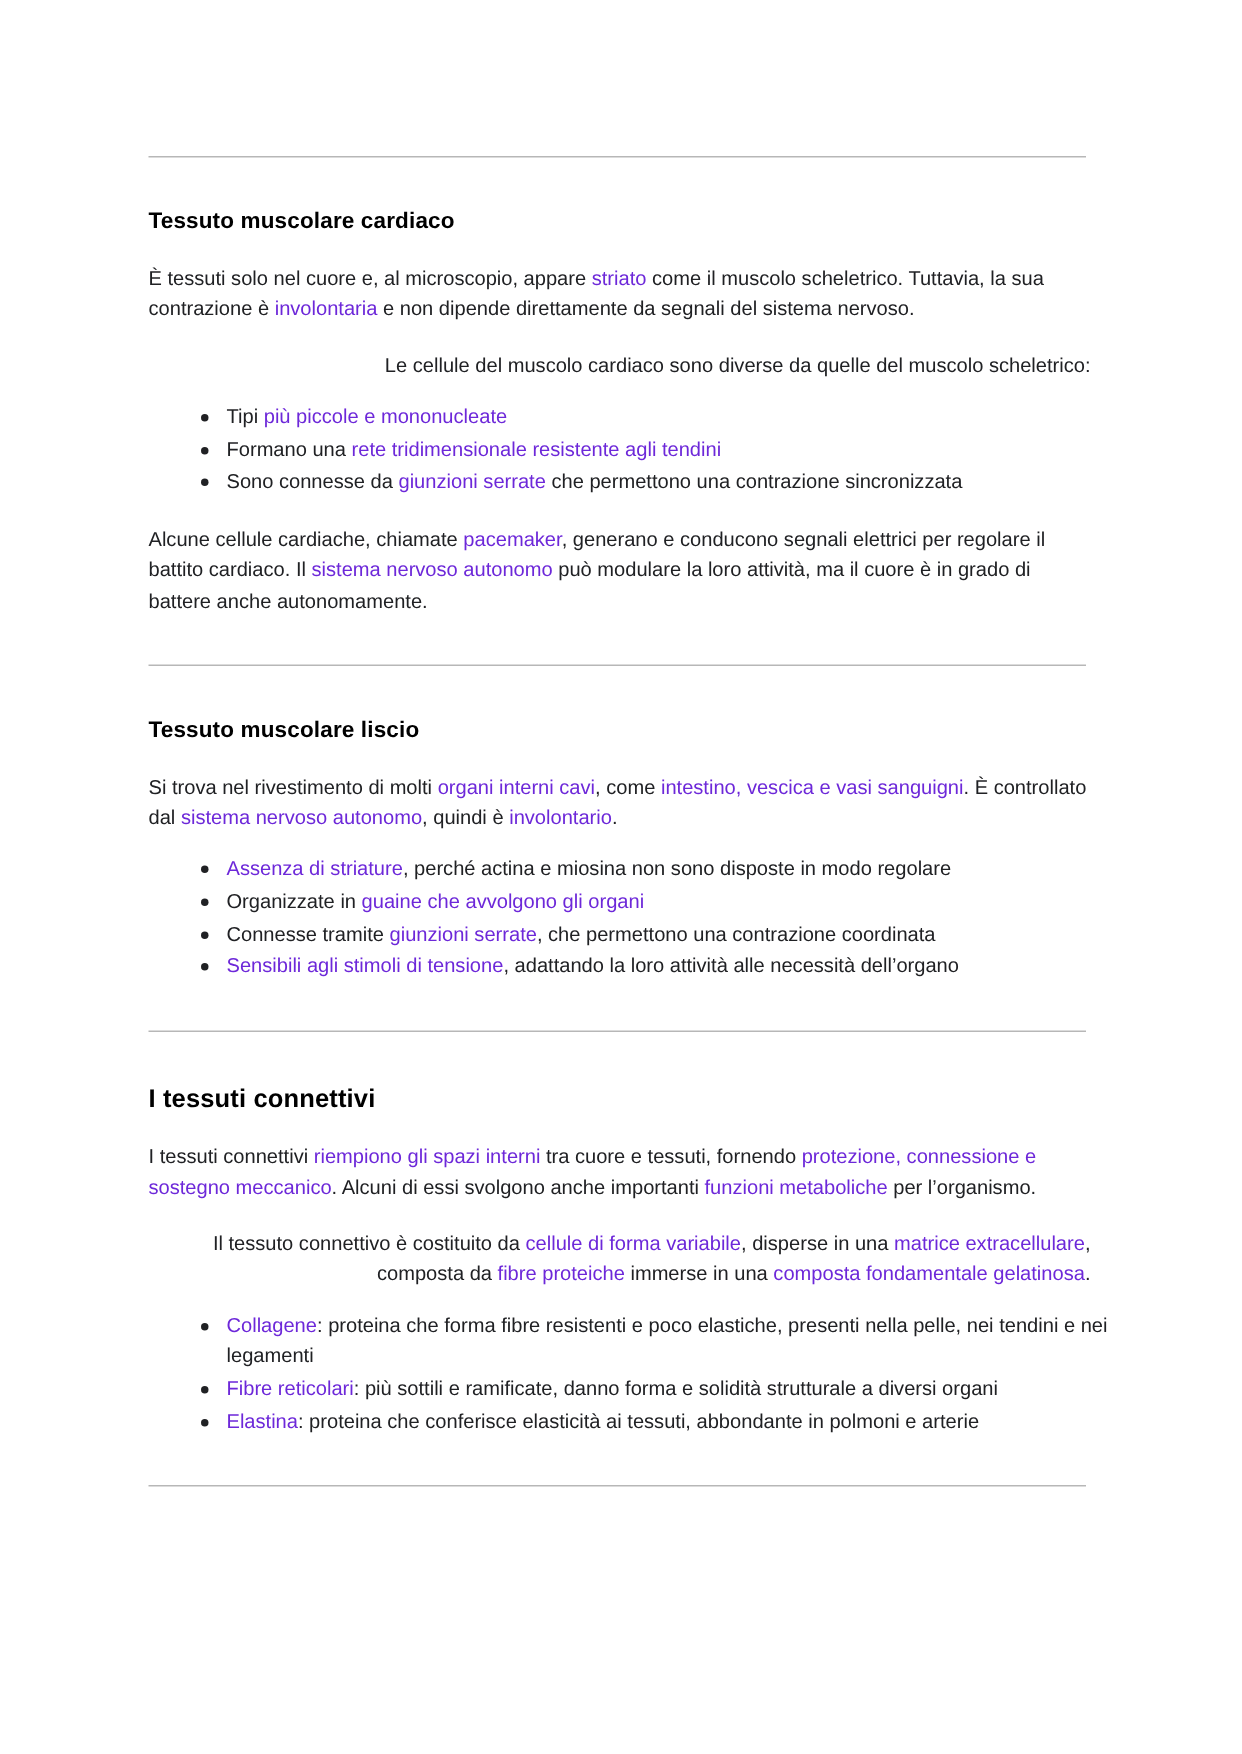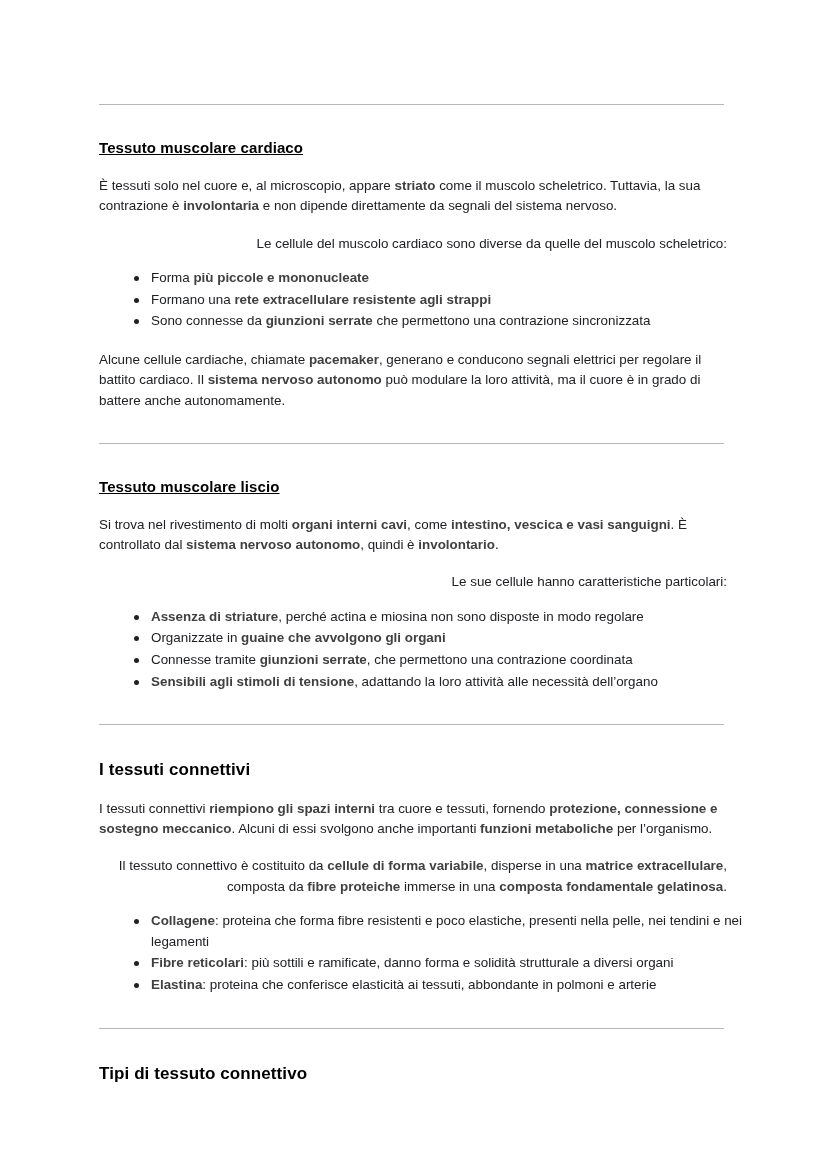--- a/index.html
+++ b/index.html
@@ -37,21 +37,20 @@
     margin: 34px 0 0 0;
     letter-spacing: 0.1px;
   }
   h3.sub-title {
     font-size: 15px;
     line-height: 1.25;
     font-weight: bold;
     color: #000000;
     margin: 34px 0 0 0;
     letter-spacing: 0.1px;
-    text-decoration: underline;
   }
   p.body {
     font-size: 13.4px;
     line-height: 1.52;
     color: #202124;
     margin: 18px 0 0 0;
     width: 628px;
   }
   p.body.tight {
     margin-top: 17px;
@@ -74,53 +73,51 @@
   ul.bullets li::before {
     content: "";
     position: absolute;
     left: -17px;
     top: 8px;
     width: 5px;
     height: 5px;
     border-radius: 50%;
     background: #202124;
   }
-  b, strong { font-weight: bold; color: #404040; }
+  b, strong { font-weight: normal; color: #6d28d9; }
   .gap-before-rule { margin-top: 32px; }
 </style>
 </head>
 <body>
 
 <div class="page">
   <div id="content">
       <hr class="rule">
       <h3 class="sub-title">Tessuto muscolare cardiaco</h3>
       <p class="body"><span>È tessuti solo nel cuore e, al microscopio, appare </span><b>striato</b><span> come il muscolo scheletrico. Tuttavia, la sua contrazione è </span><b>involontaria</b><span> e non dipende direttamente da segnali del sistema nervoso.</span></p>
       <p class="body tight"><span>Le cellule del muscolo cardiaco sono diverse da quelle del muscolo scheletrico:</span></p>
       <ul class="bullets">
-        <li><span>Forma </span><b>più piccole e mononucleate</b></li>
-        <li><span>Formano una </span><b>rete extracellulare resistente agli strappi</b></li>
+        <li><span>Tipi </span><b>più piccole e mononucleate</b></li>
+        <li><span>Formano una </span><b>rete tridimensionale resistente agli tendini</b></li>
         <li><span>Sono connesse da </span><b>giunzioni serrate</b><span> che permettono una contrazione sincronizzata</span></li>
       </ul>
       <p class="body"><span>Alcune cellule cardiache, chiamate </span><b>pacemaker</b><span>, generano e conducono segnali elettrici per regolare il battito cardiaco. Il </span><b>sistema nervoso autonomo</b><span> può modulare la loro attività, ma il cuore è in grado di battere anche autonomamente.</span></p>
       <hr class="rule gap-before-rule">
       <h3 class="sub-title">Tessuto muscolare liscio</h3>
       <p class="body"><span>Si trova nel rivestimento di molti </span><b>organi interni cavi</b><span>, come </span><b>intestino, vescica e vasi sanguigni</b><span>. È controllato dal </span><b>sistema nervoso autonomo</b><span>, quindi è </span><b>involontario</b><span>.</span></p>
-      <p class="body tight"><span>Le sue cellule hanno caratteristiche particolari:</span></p>
       <ul class="bullets">
         <li><b>Assenza di striature</b><span>, perché actina e miosina non sono disposte in modo regolare</span></li>
         <li><span>Organizzate in </span><b>guaine che avvolgono gli organi</b></li>
         <li><span>Connesse tramite </span><b>giunzioni serrate</b><span>, che permettono una contrazione coordinata</span></li>
         <li><b>Sensibili agli stimoli di tensione</b><span>, adattando la loro attività alle necessità dell’organo</span></li>
       </ul>
       <hr class="rule gap-before-rule">
       <h2 class="sec-title">I tessuti connettivi</h2>
       <p class="body"><span>I tessuti connettivi </span><b>riempiono gli spazi interni</b><span> tra cuore e tessuti, fornendo </span><b>protezione, connessione e sostegno meccanico</b><span>. Alcuni di essi svolgono anche importanti </span><b>funzioni metaboliche</b><span> per l’organismo.</span></p>
       <p class="body tight"><span>Il tessuto connettivo è costituito da </span><b>cellule di forma variabile</b><span>, disperse in una </span><b>matrice extracellulare</b><span>, composta da </span><b>fibre proteiche</b><span> immerse in una </span><b>composta fondamentale gelatinosa</b><span>.</span></p>
       <ul class="bullets">
         <li><b>Collagene</b><span>: proteina che forma fibre resistenti e poco elastiche, presenti nella pelle, nei tendini e nei legamenti</span></li>
         <li><b>Fibre reticolari</b><span>: più sottili e ramificate, danno forma e solidità strutturale a diversi organi</span></li>
         <li><b>Elastina</b><span>: proteina che conferisce elasticità ai tessuti, abbondante in polmoni e arterie</span></li>
       </ul>
       <hr class="rule gap-before-rule">
-      <h2 class="sec-title">Tipi di tessuto connettivo</h2>
     </div>
 </div>
 
 </body></html>

